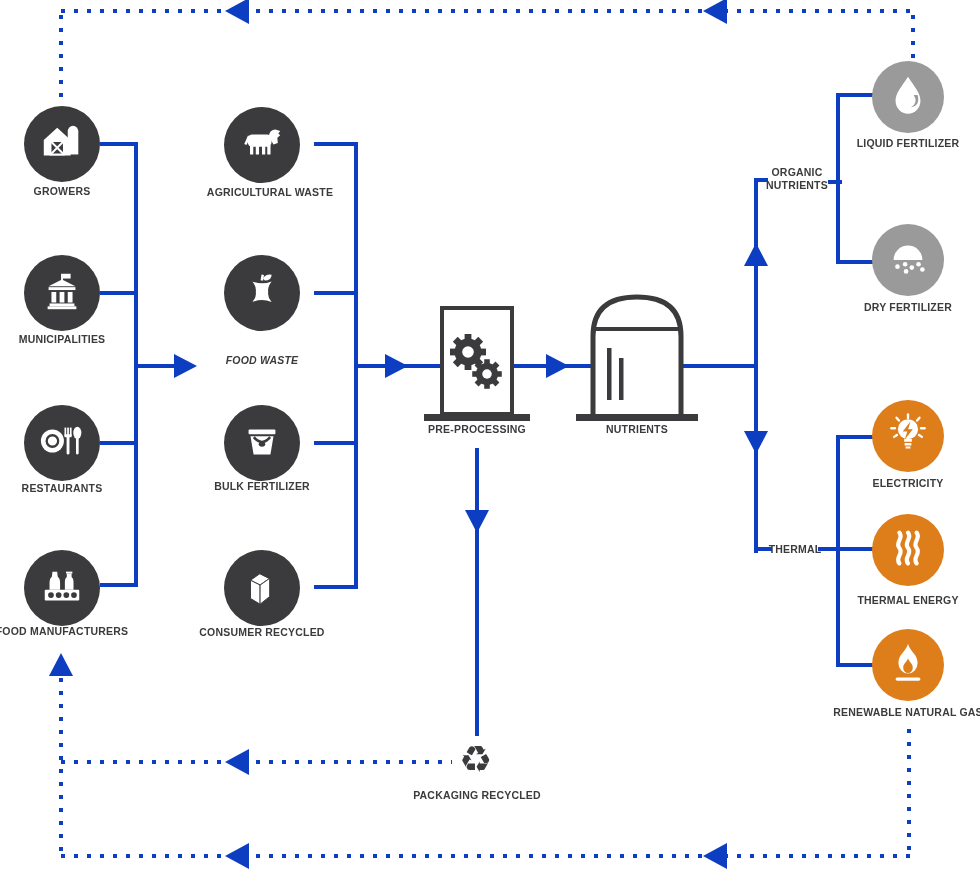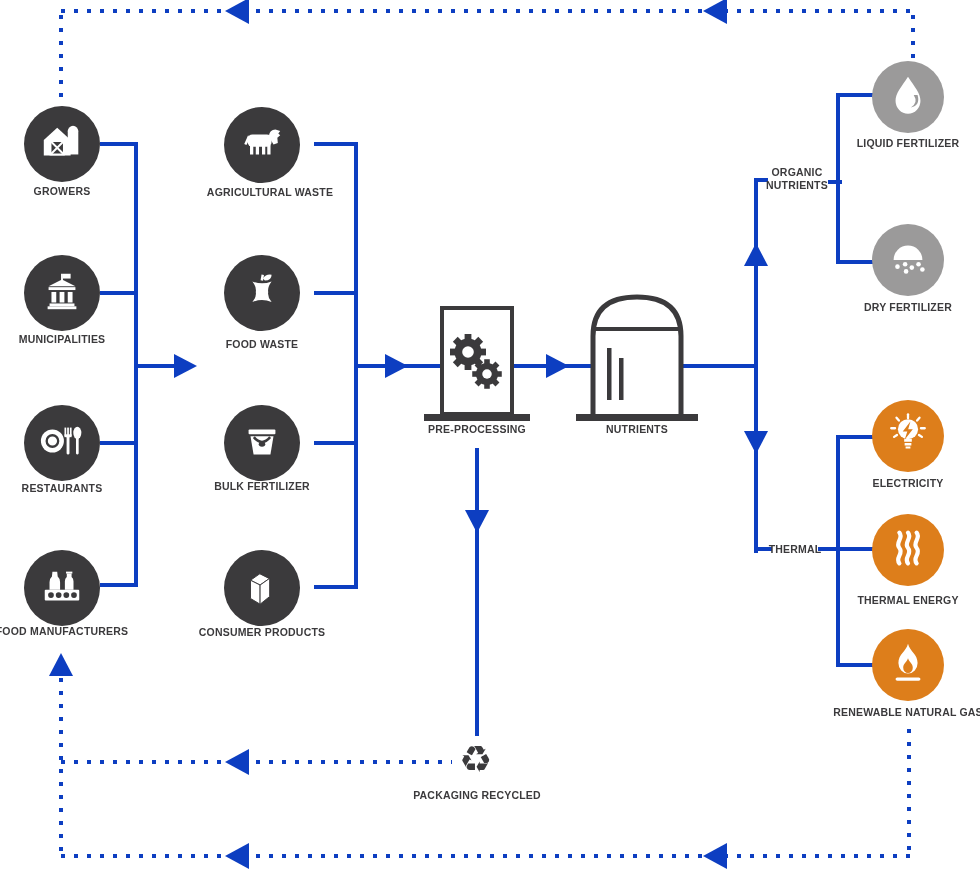--- a/index.html
+++ b/index.html
@@ -189,21 +189,21 @@
     <span>
       <svg width="46" height="46" viewBox="0 0 48 48">
           <g fill="#fff">
         <path d="M25 11q3-5 9-4q0 6-7 6z"></path>
         <rect x="23" y="7" width="2.6" height="6" transform="rotate(10 24 10)"></rect>
         <path d="M14 14q10 4 20 0q-4.5 6-3.5 11q-1 5 3.5 10.5q-10-4-20 0q4.5-5.5 3.5-10.5q1-5-3.5-11z"></path>
           </g>
       </svg>
     </span>
   </div>
-  <div class="lbl" style="left:177px;top:338px;">FOOD WASTE</div>
+  <div class="lbl" style="left:177px;top:354px;font-style:italic;">FOOD WASTE</div>
 
   <div class="node dark" style="left:224px;top:405px;">
     <span>
       <svg width="46" height="46" viewBox="0 0 48 48">
         <rect x="10" y="12" width="28" height="5" rx="1" fill="#fff"></rect>
         <path d="M12 19h24l-3.2 19H15.2z" fill="#fff"></path>
         <path d="M15.5 20q8.5 10 17 0" stroke="#3b3a3c" stroke-width="2.6" fill="none"></path>
         <ellipse cx="24" cy="27.5" rx="3.4" ry="2.6" fill="#3b3a3c"></ellipse>
       </svg>
     </span>
@@ -215,21 +215,21 @@
       <svg width="46" height="46" viewBox="0 0 48 48">
           <g fill="#fff" stroke="#3b3a3c" stroke-width="1">
         <path d="M12 18 L22 11 L32 16 L22 23 Z"></path>
         <path d="M12 18 V37 L22 43 V23 Z"></path>
         <path d="M22 23 L32 16 V35 L22 43 Z"></path>
           </g>
         <path d="M22 11 L32 16" stroke="#3b3a3c" stroke-width="1.4" fill="none"></path>
       </svg>
     </span>
   </div>
-  <div class="lbl" style="left:177px;top:626px;">CONSUMER PRODUCTS</div>
+  <div class="lbl" style="left:177px;top:626px;">CONSUMER RECYCLED</div>
 
   <div class="ppbox">
     <span>
       <svg width="66" height="102" viewBox="0 0 66 102">
         <g fill="#3b3a3c" transform="translate(24,42)">
           <g>
               <rect x="-3.4" y="-18" width="6.8" height="36"></rect>
               <rect x="-3.4" y="-18" width="6.8" height="36" transform="rotate(45)"></rect>
               <rect x="-3.4" y="-18" width="6.8" height="36" transform="rotate(90)"></rect>
               <rect x="-3.4" y="-18" width="6.8" height="36" transform="rotate(135)"></rect>

